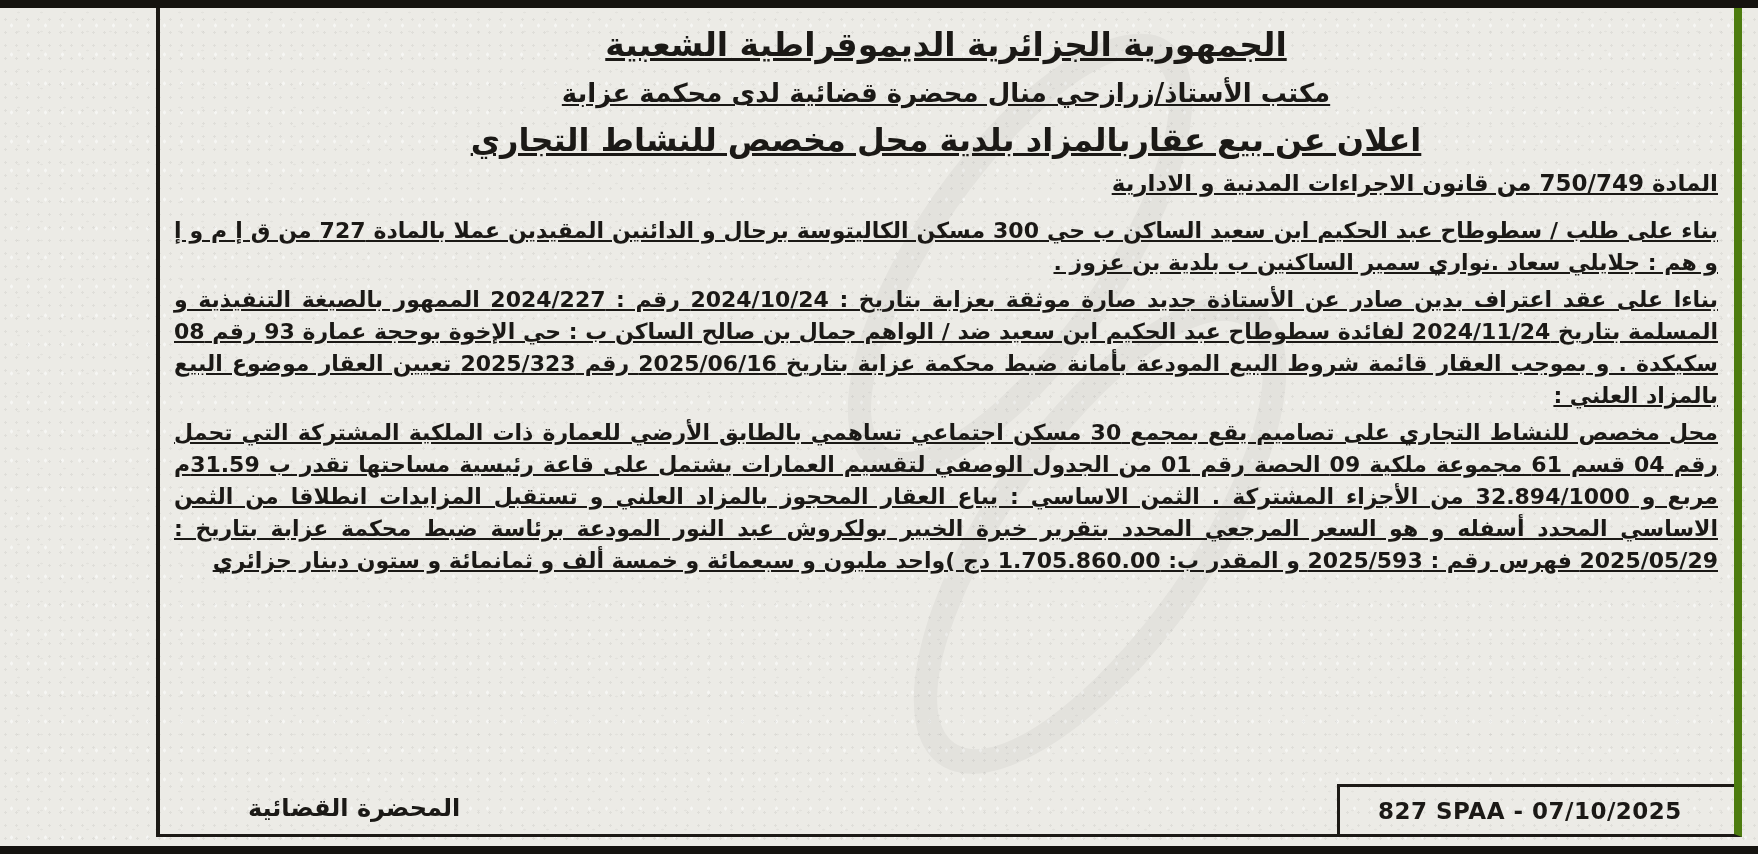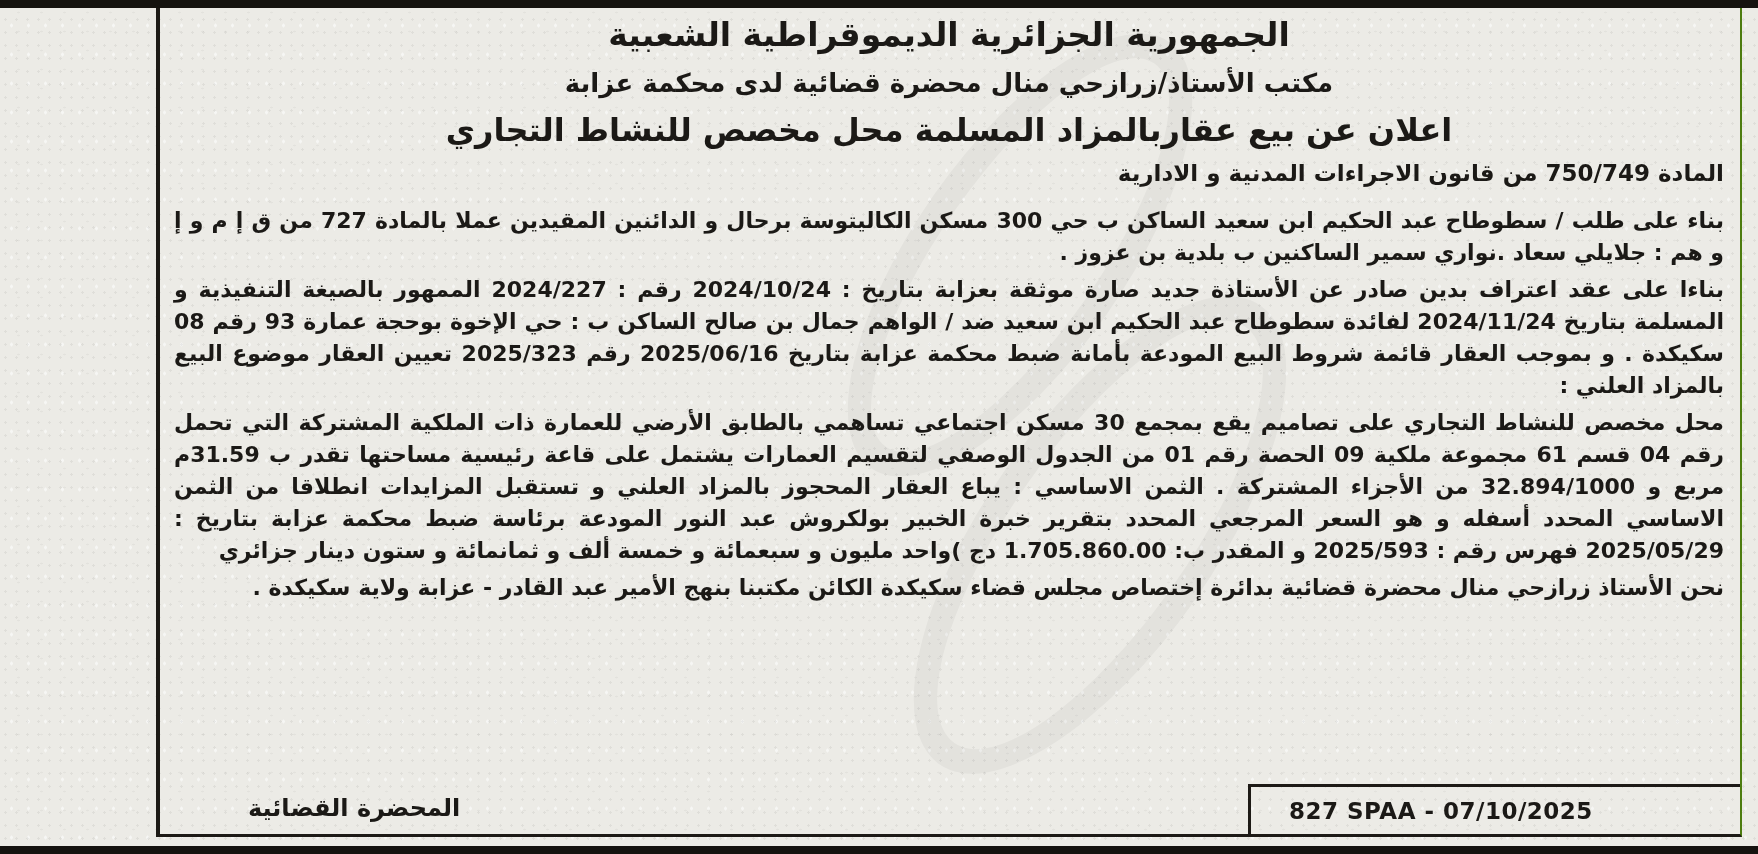--- a/index.html
+++ b/index.html
@@ -23,25 +23,26 @@
   }
   .bottom-rule{
     position:absolute; left:0; bottom:0; width:1758px; height:8px;
     background:#15130f;
   }
 
   .notice-box{
     position:absolute;
     top:8px; left:156px; width:1586px; bottom:17px;
     border-left:4px solid #1d1a16;
-    border-right:2px solid #4d7c0f;
+    border-right:8px solid #4d7c0f;
     border-bottom:3px solid #1d1a16;
-    padding:6px 16px 0 14px;
+    padding:16px 16px 0 14px;
     direction:rtl;
     overflow:hidden;
+    text-decoration:underline;
   }
 
   .hdr{ text-align:center; font-weight:700; }
   .h-republic{ font-size:33px; line-height:42px; letter-spacing:.5px; }
   .h-office{   font-size:26px; line-height:32px; margin-top:11px; }
   .h-address{  font-size:23px; line-height:28px; margin-top:7px; }
   .h-title{    font-size:32px; line-height:42px; margin-top:10px; }
   .h-law{      font-size:23px; line-height:28px; margin-top:8px;text-align:right; }
 
   .body-text{ margin-top:18px; }
@@ -53,21 +54,21 @@
     margin-top:5px;
   }
 
   .signature{
     position:absolute; left:88px; bottom:12px;
     font-size:24px; font-weight:700;
   }
 
   .ref-cell{
     position:absolute; right:0; bottom:0;
-    width:492px; height:50px;
+    width:397px; height:50px;
     border-top:3px solid #1d1a16;
     border-left:3px solid #1d1a16;
     direction:ltr;
     display:flex; align-items:center;
     padding-left:38px;
   }
   .ref-cell span{
     font-size:23px; font-weight:700; letter-spacing:.5px;
     white-space:nowrap;
   }
@@ -88,29 +89,28 @@
 <div class="watermark wm-a"></div>
 <div class="watermark wm-b"></div>
 
 <div class="notice-box">
 
   <div class="hdr h-republic">الجمهورية الجزائرية الديموقراطية الشعبية</div>
 
   <div class="hdr h-office">مكتب الأستاذ/زرازحي منال محضرة قضائية لدى محكمة عزابة</div>
 
 
-  <div class="hdr h-title">اعلان عن بيع عقاربالمزاد المسلمة محل مخصص للنشاط التجاري</div>
+  <div class="hdr h-title">اعلان عن بيع عقاربالمزاد بلدية محل مخصص للنشاط التجاري</div>
 
   <div class="hdr h-law">المادة 750/749 من قانون الاجراءات المدنية و الادارية</div>
 
   <div class="body-text">
     <p>بناء على طلب / سطوطاح عبد الحكيم ابن سعيد الساكن ب حي 300 مسكن الكاليتوسة برحال و الدائنين المقيدين عملا بالمادة 727 من ق إ م و إ و هم : جلايلي سعاد .نواري سمير الساكنين ب بلدية بن عزوز .</p>
     <p>بناءا على عقد اعتراف بدين صادر عن الأستاذة جديد صارة موثقة بعزابة بتاريخ : 2024/10/24 رقم : 2024/227 الممهور بالصيغة التنفيذية و المسلمة بتاريخ 2024/11/24 لفائدة سطوطاح عبد الحكيم ابن سعيد ضد / الواهم جمال بن صالح الساكن ب : حي الإخوة بوحجة عمارة 93 رقم 08 سكيكدة . و بموجب العقار قائمة شروط البيع المودعة بأمانة ضبط محكمة عزابة بتاريخ 2025/06/16 رقم 2025/323 تعيين العقار موضوع البيع بالمزاد العلني :</p>
     <p>محل مخصص للنشاط التجاري على تصاميم يقع بمجمع 30 مسكن اجتماعي تساهمي بالطابق الأرضي للعمارة ذات الملكية المشتركة التي تحمل رقم 04 قسم 61 مجموعة ملكية 09 الحصة رقم 01 من الجدول الوصفي لتقسيم العمارات يشتمل على قاعة رئيسية مساحتها تقدر ب 31.59م مربع و 32.894/1000 من الأجزاء المشتركة . الثمن الاساسي : يباع العقار المحجوز بالمزاد العلني و تستقبل المزايدات انطلاقا من الثمن الاساسي المحدد أسفله و هو السعر المرجعي المحدد بتقرير خبرة الخبير بولكروش عبد النور المودعة برئاسة ضبط محكمة عزابة بتاريخ : 2025/05/29 فهرس رقم : 2025/593 و المقدر ب: 1.705.860.00 دج )واحد مليون و سبعمائة و خمسة ألف و ثمانمائة و ستون دينار جزائري</p>
-    <p>نحن الأستاذ زرازحي منال محضرة قضائية بدائرة إختصاص مجلس قضاء سكيكدة الكائن مكتبنا بنهج الأمير عبد القادر - عزابة ولاية سكيكدة .</p>
   </div>
 
   <div class="signature">المحضرة القضائية</div>
 
   <div class="ref-cell">
     <span>827 SPAA - 07/10/2025</span>
   </div>
 
 </div>
 

